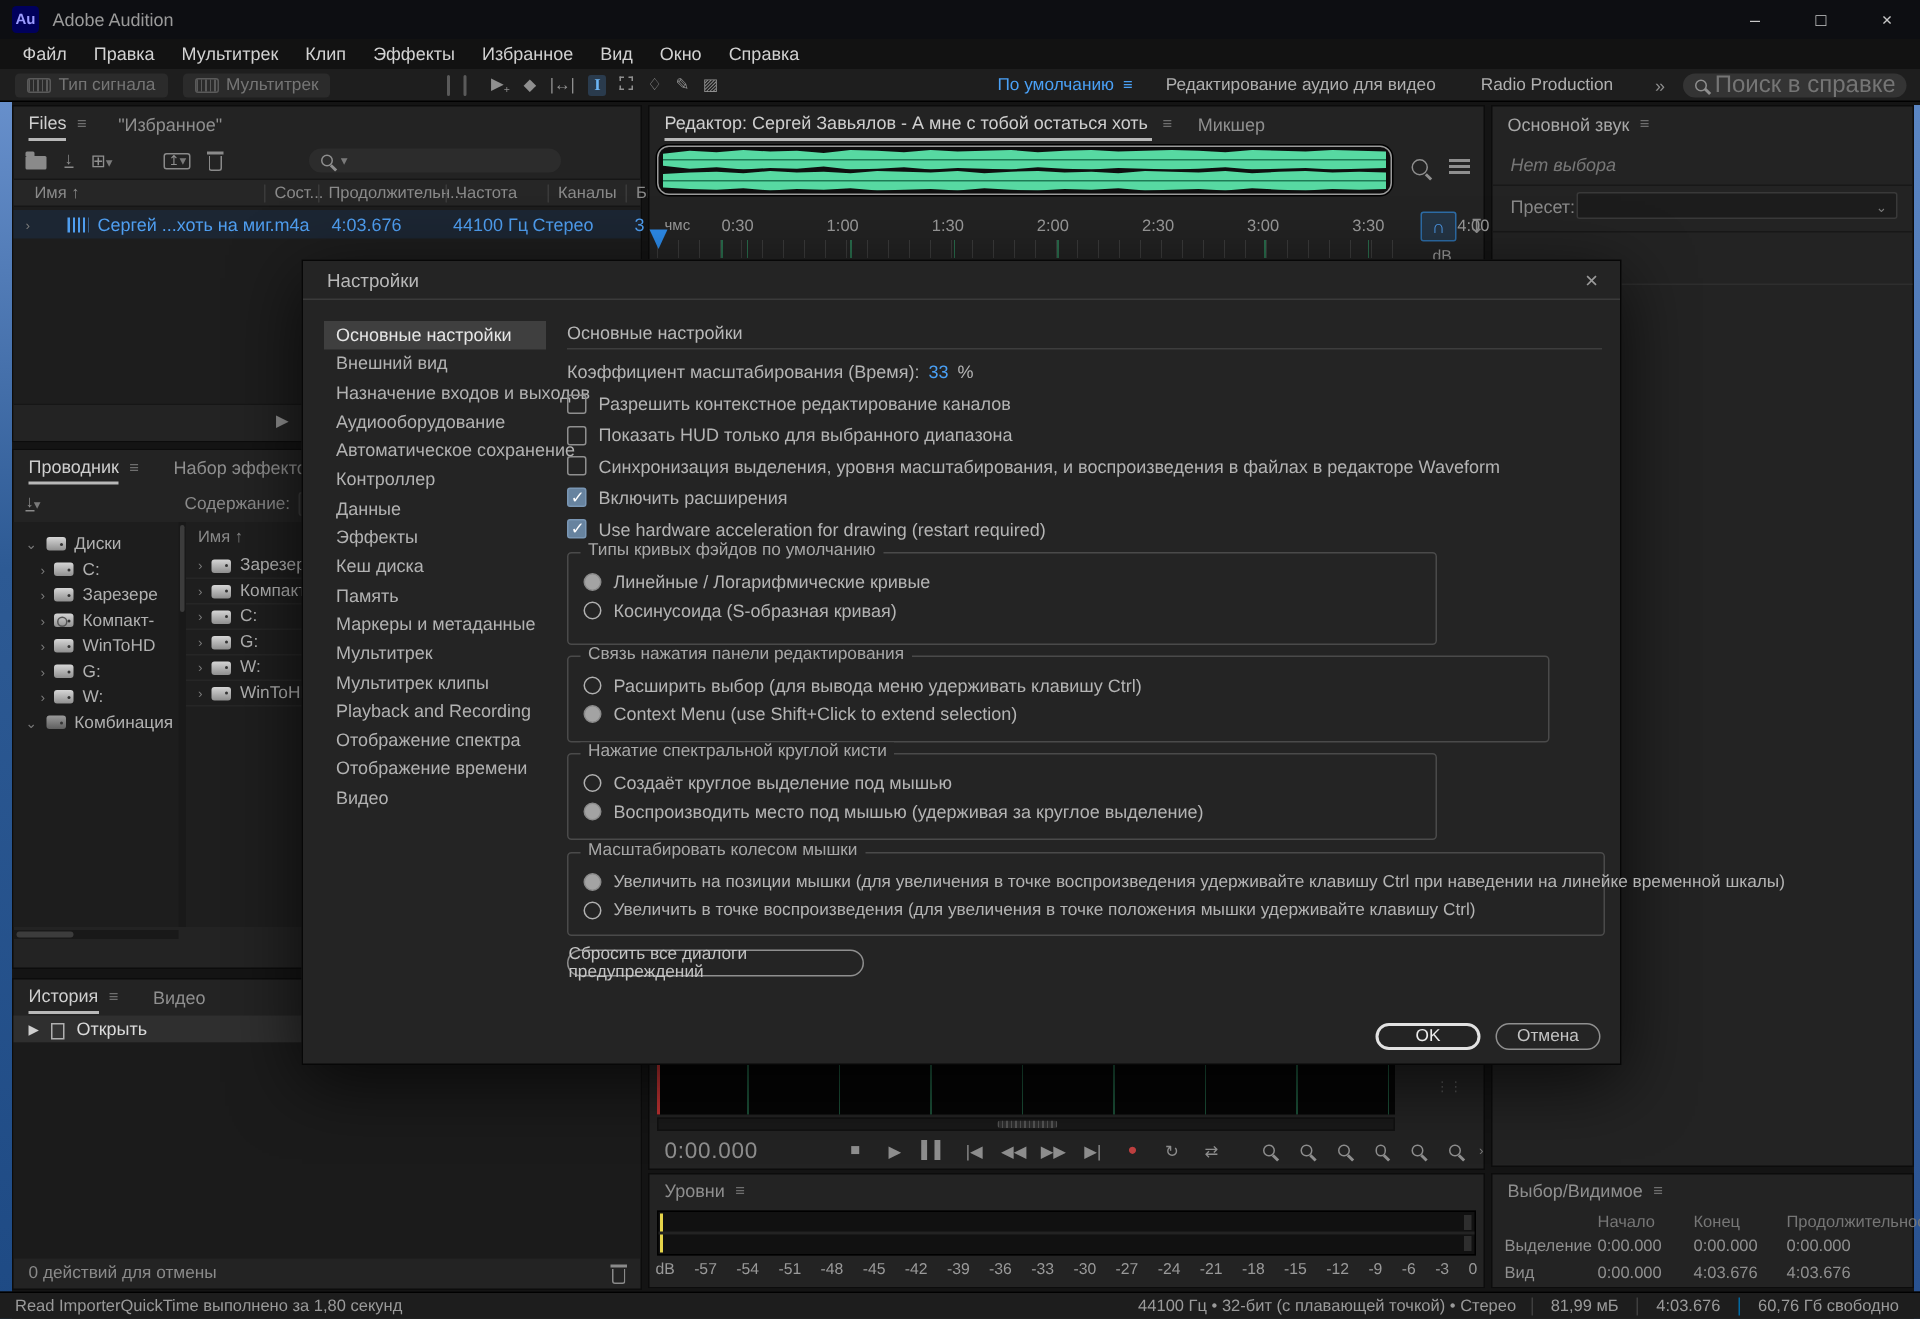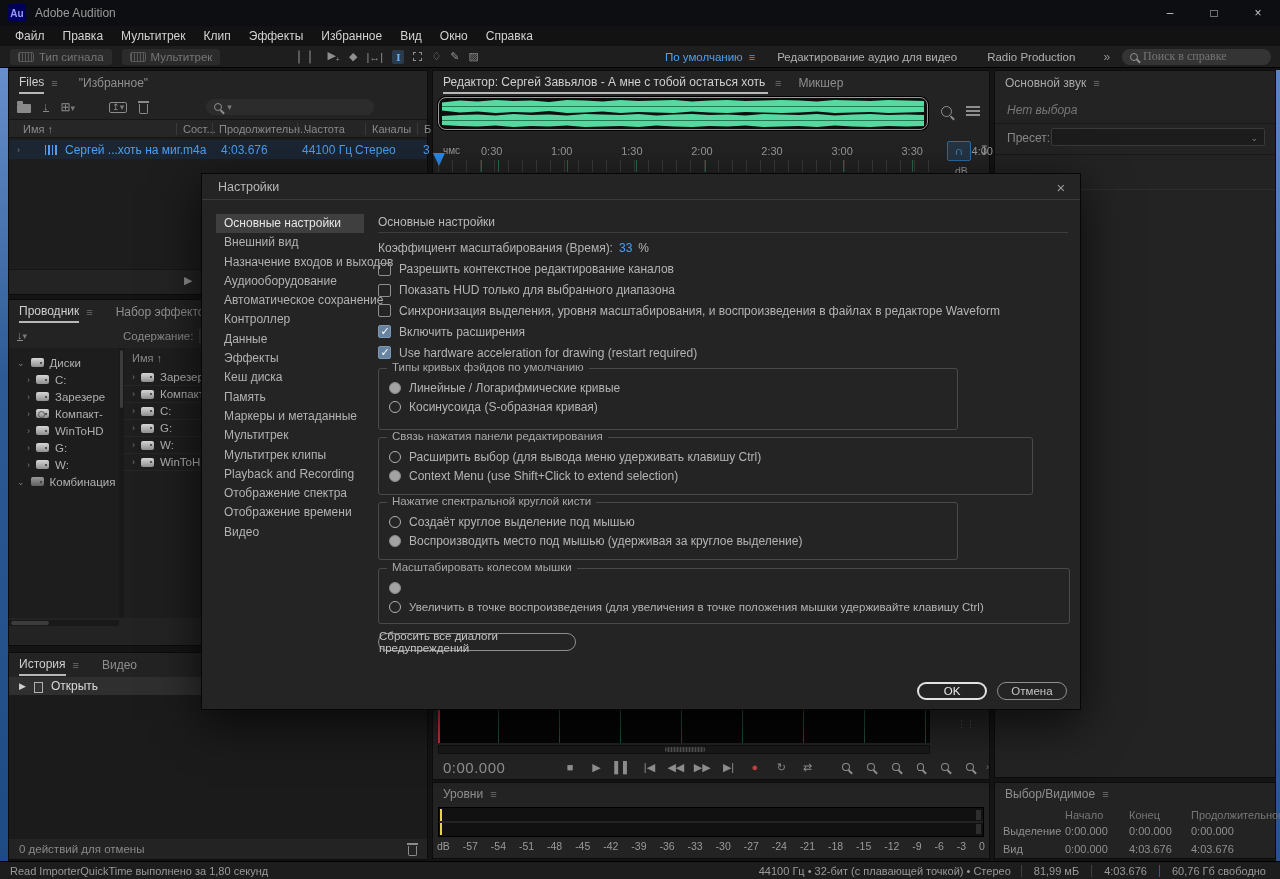--- a/index.html
+++ b/index.html
@@ -15,21 +15,21 @@
 .menubar{position:absolute;left:0;top:26px;width:1280px;height:20px;background:#121212;display:flex;align-items:center;padding-left:6px}
 .menu-item{padding:0 9px;color:#d2d2d2;font-size:12px}
 .toolbar{position:absolute;left:0;top:46px;width:1280px;height:22px;background:#1e1e1e;border-bottom:1px solid #000;display:flex;align-items:center}
 .tb-btn{height:16px;margin-left:10px;padding:0 8px;display:flex;align-items:center;gap:5px;background:#2b2b2b;border-radius:3px;color:#757575;font-size:11.5px}
 .mini-wave{width:16px;height:10px;border:1px solid #5a5a5a;border-radius:2px;background:repeating-linear-gradient(90deg,#5a5a5a 0 1px,transparent 1px 3px)}
 .tool{margin-left:9px;color:#8f8f8f;font-size:11px}
 .tool.sel{background:#2a3b4d;color:#6cb5f5;padding:1px 4px;border-radius:2px}
 .ws{font-size:11.5px;color:#b0b0b0}
 .ws.active{color:#4aa0f5}
 .search-field{display:flex;align-items:center;gap:5px;background:#343434;border-radius:8px;height:16px;padding:0 8px;color:#7d7d7d}
-.search-field input{background:transparent;border:none;outline:none;color:#9a9a9a;font-size:12px;width:120px;font-family:Liberation Serif, serif}
+.search-field input{background:transparent;border:none;outline:none;color:#9a9a9a;font-size:16px;width:120px;font-family:Liberation Sans, sans-serif}
 .mag{display:inline-block;width:8px;height:8px;border:1.5px solid #8f8f8f;border-radius:50%;position:relative}
 .mag::after{content:"";position:absolute;width:5px;height:1.5px;background:#8f8f8f;transform:rotate(45deg);right:-4px;bottom:-2px}
 
 .panel{position:absolute;background:#232323;border:1px solid #0c0c0c}
 .ph{height:24px;display:flex;align-items:center;gap:7px;padding:0 10px;font-size:12px;color:#8f8f8f}
 .tab-on{color:#cfcfcf;border-bottom:2px solid #b8b8b8;padding:3px 0}
 .menu-ic{color:#6f6f6f;font-size:11px}
 .well{background:#1d1d1d}
 .hrline{position:absolute;height:1px;background:#3d3d3d}
 
@@ -550,20 +550,21 @@
         </div>
         </div>
     </div>
 
     <div class="grp" style="left:176px;top:394px;width:692px;height:56px">
       <span class="legend">Масштабировать колесом мышки</span>
       <div>
 
       <div class="opt-row on" style="font-size:11.5px">
           <span class="rd"></span>
+          <span>Увеличить на позиции мышки (для увеличения в точке воспроизведения удерживайте клавишу Ctrl при наведении на линейке временной шкалы)</span>
         </div>
           <div class="opt-row" style="font-size:11.5px">
           <span class="rd"></span>
           <span>Увеличить в точке воспроизведения (для увеличения в точке положения мышки удерживайте клавишу Ctrl)</span>
         </div>
         </div>
     </div>
     <div class="pill" style="position:absolute;left:176px;top:459px;width:198px;height:18px">Сбросить все диалоги предупреждений</div>
     <div class="pill primary" style="position:absolute;left:715px;top:508px;width:70px;height:18px">OK</div>
     <div class="pill" style="position:absolute;left:795px;top:508px;width:70px;height:18px">Отмена</div>

